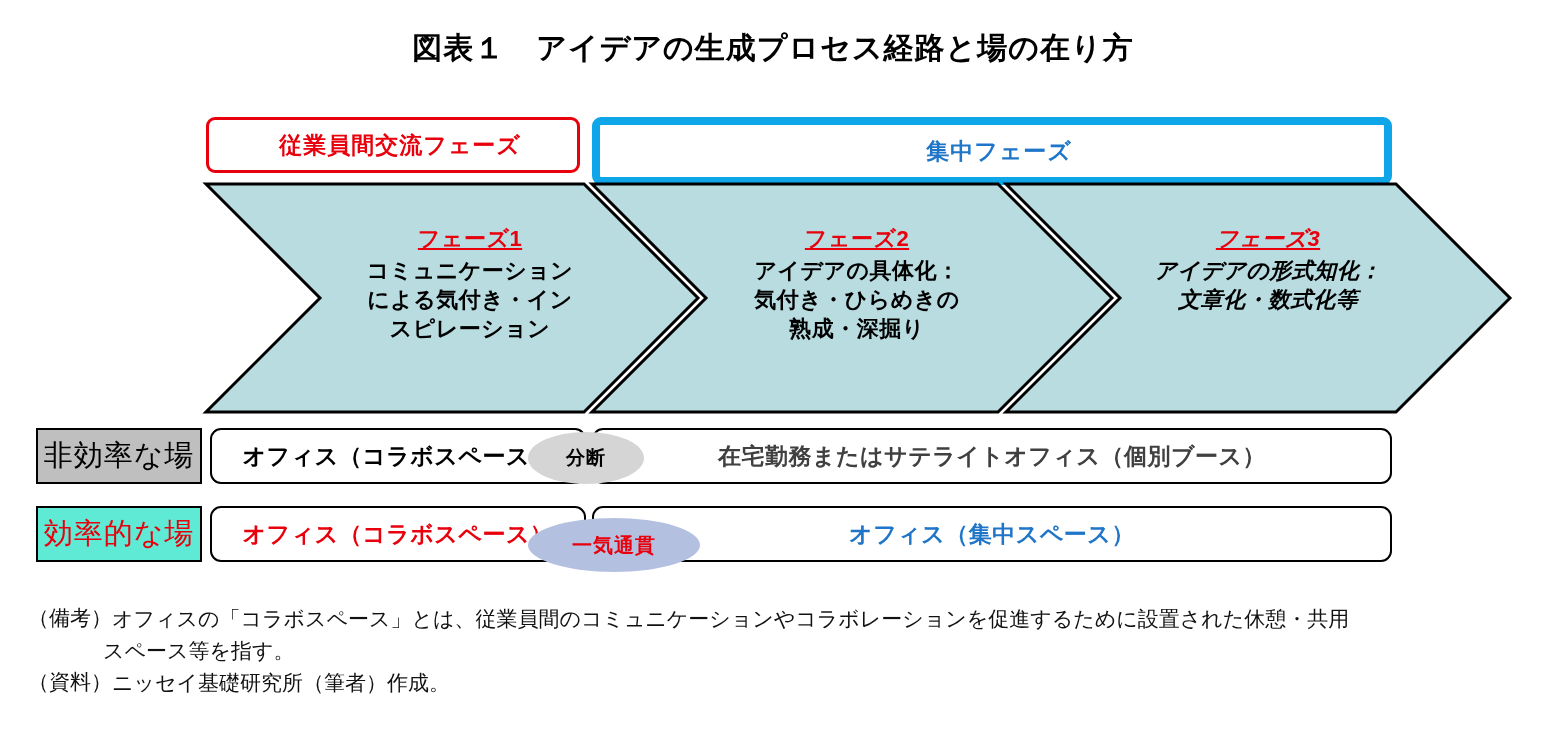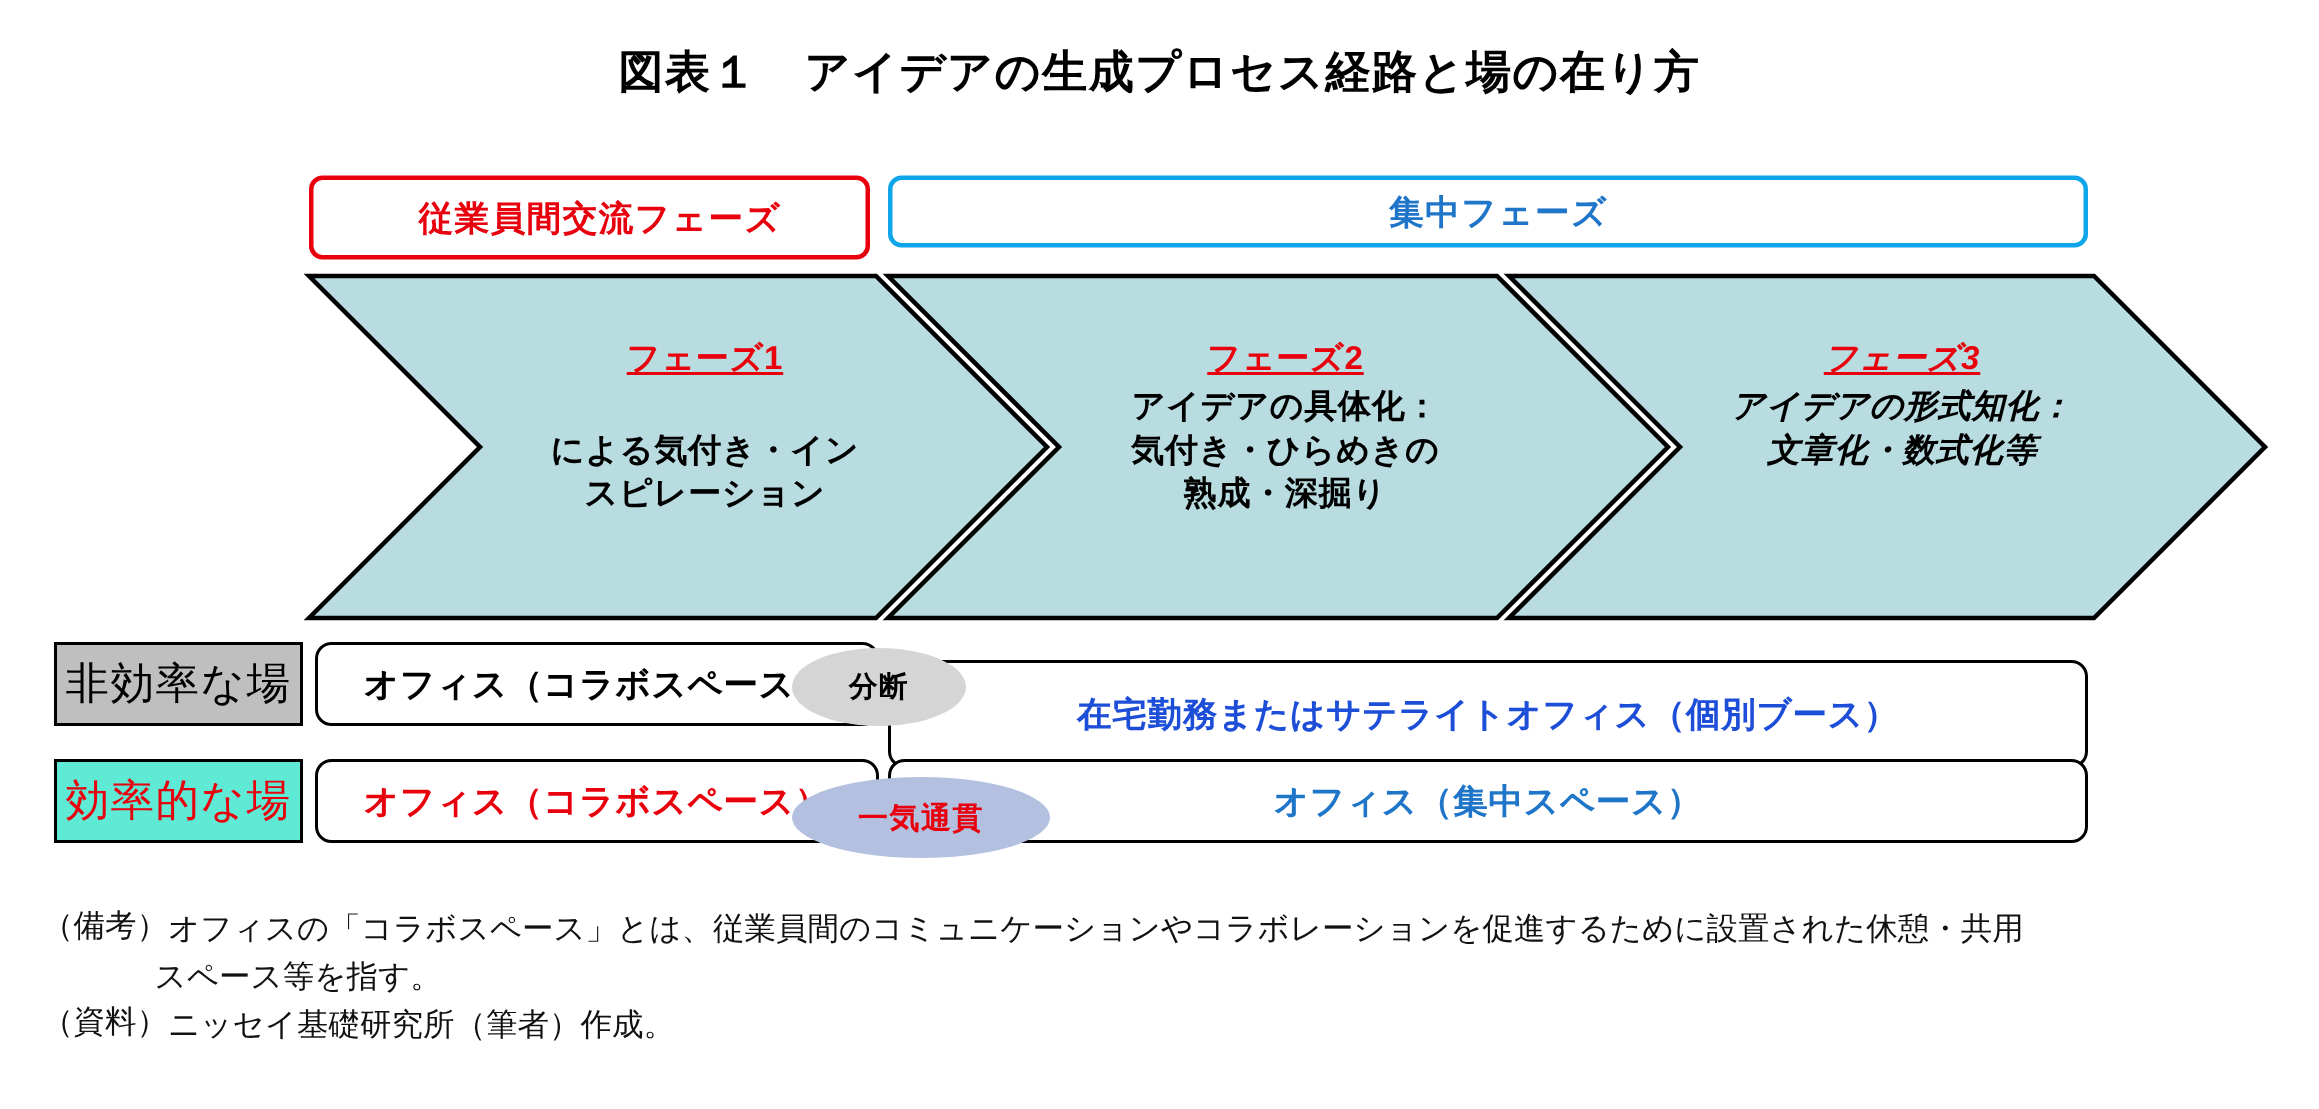--- a/index.html
+++ b/index.html
@@ -27,22 +27,22 @@
     display:flex;align-items:center;justify-content:center;
     font-weight:bold;font-size:23px;
     letter-spacing:1px;
     padding-left:14px;
   }
   #banner-interaction{
     left:206px;top:117px;width:374px;height:56px;
     border:3px solid #e8000d;color:#e8000d;
   }
   #banner-focus{
-    left:592px;top:117px;width:800px;height:48px;
-    border:3px solid #0ea5e9;color:#1f76c8;
+    left:592px;top:117px;width:800px;height:68px;
+    border:8px solid #0ea5e9;color:#1f76c8;
   }
 
   
   .chevron-layer{position:absolute;left:0;top:182px;width:1546px;height:232px;}
   .chev-text{
     position:absolute;text-align:center;line-height:1.32;
     font-size:22px;font-weight:bold;color:#000;
     letter-spacing:0.5px;
   }
   .chev-head{
@@ -61,21 +61,21 @@
   #label-inefficient{left:36px;top:428px;width:166px;height:56px;background:#bfbfbf;color:#000;}
   #label-efficient{left:36px;top:506px;width:166px;height:56px;background:#5eead4;color:#e8000d;}
 
   .venue-box{
     position:absolute;box-sizing:border-box;
     border:2px solid #000;border-radius:11px;background:#ffffff;
     display:flex;align-items:center;justify-content:center;
     font-weight:bold;font-size:23px;letter-spacing:0.5px;
   }
   #venue-ineff-left{left:210px;top:428px;width:376px;height:56px;color:#000;}
-  #venue-ineff-right{left:592px;top:440px;width:800px;height:72px;color:#1d4ed8;}
+  #venue-ineff-right{left:592px;top:428px;width:800px;height:56px;color:#404040;}
   #venue-eff-left{left:210px;top:506px;width:376px;height:56px;color:#e8000d;}
   #venue-eff-right{left:592px;top:506px;width:800px;height:56px;color:#1f76c8;}
 
   
   .ellipse{
     position:absolute;border-radius:50%;
     display:flex;align-items:center;justify-content:center;
     font-weight:bold;font-size:19px;letter-spacing:1px;
   }
   #ellipse-bunhyou{left:528px;top:432px;width:116px;height:52px;background:#d5d5d5;color:#000;}
@@ -108,21 +108,21 @@
 
       <polygon points="1006,2 1396,2 1510,116 1396,230 1006,230 1120,116" fill="#b8dce0" stroke="#000000" stroke-width="3"></polygon>
 
       <polygon points="592,2 998,2 1112,116 998,230 592,230 706,116" fill="#b8dce0" stroke="#000000" stroke-width="3"></polygon>
 
       <polygon points="206,2 584,2 698,116 584,230 206,230 320,116" fill="#b8dce0" stroke="#000000" stroke-width="3"></polygon>
     </svg>
 
     <div class="chev-text" style="left:320px;top:42px;width:300px;">
       <span class="chev-head">フェーズ1</span>
-      <br>
+      <span>コミュニケーション</span><br>
       <span>による気付き・イン</span><br>
       <span>スピレーション</span>
     </div>
 
     <div class="chev-text" style="left:712px;top:42px;width:290px;">
       <span class="chev-head">フェーズ2</span>
       <span>アイデアの具体化：</span><br>
       <span>気付き・ひらめきの</span><br>
       <span>熟成・深掘り</span>
     </div>

